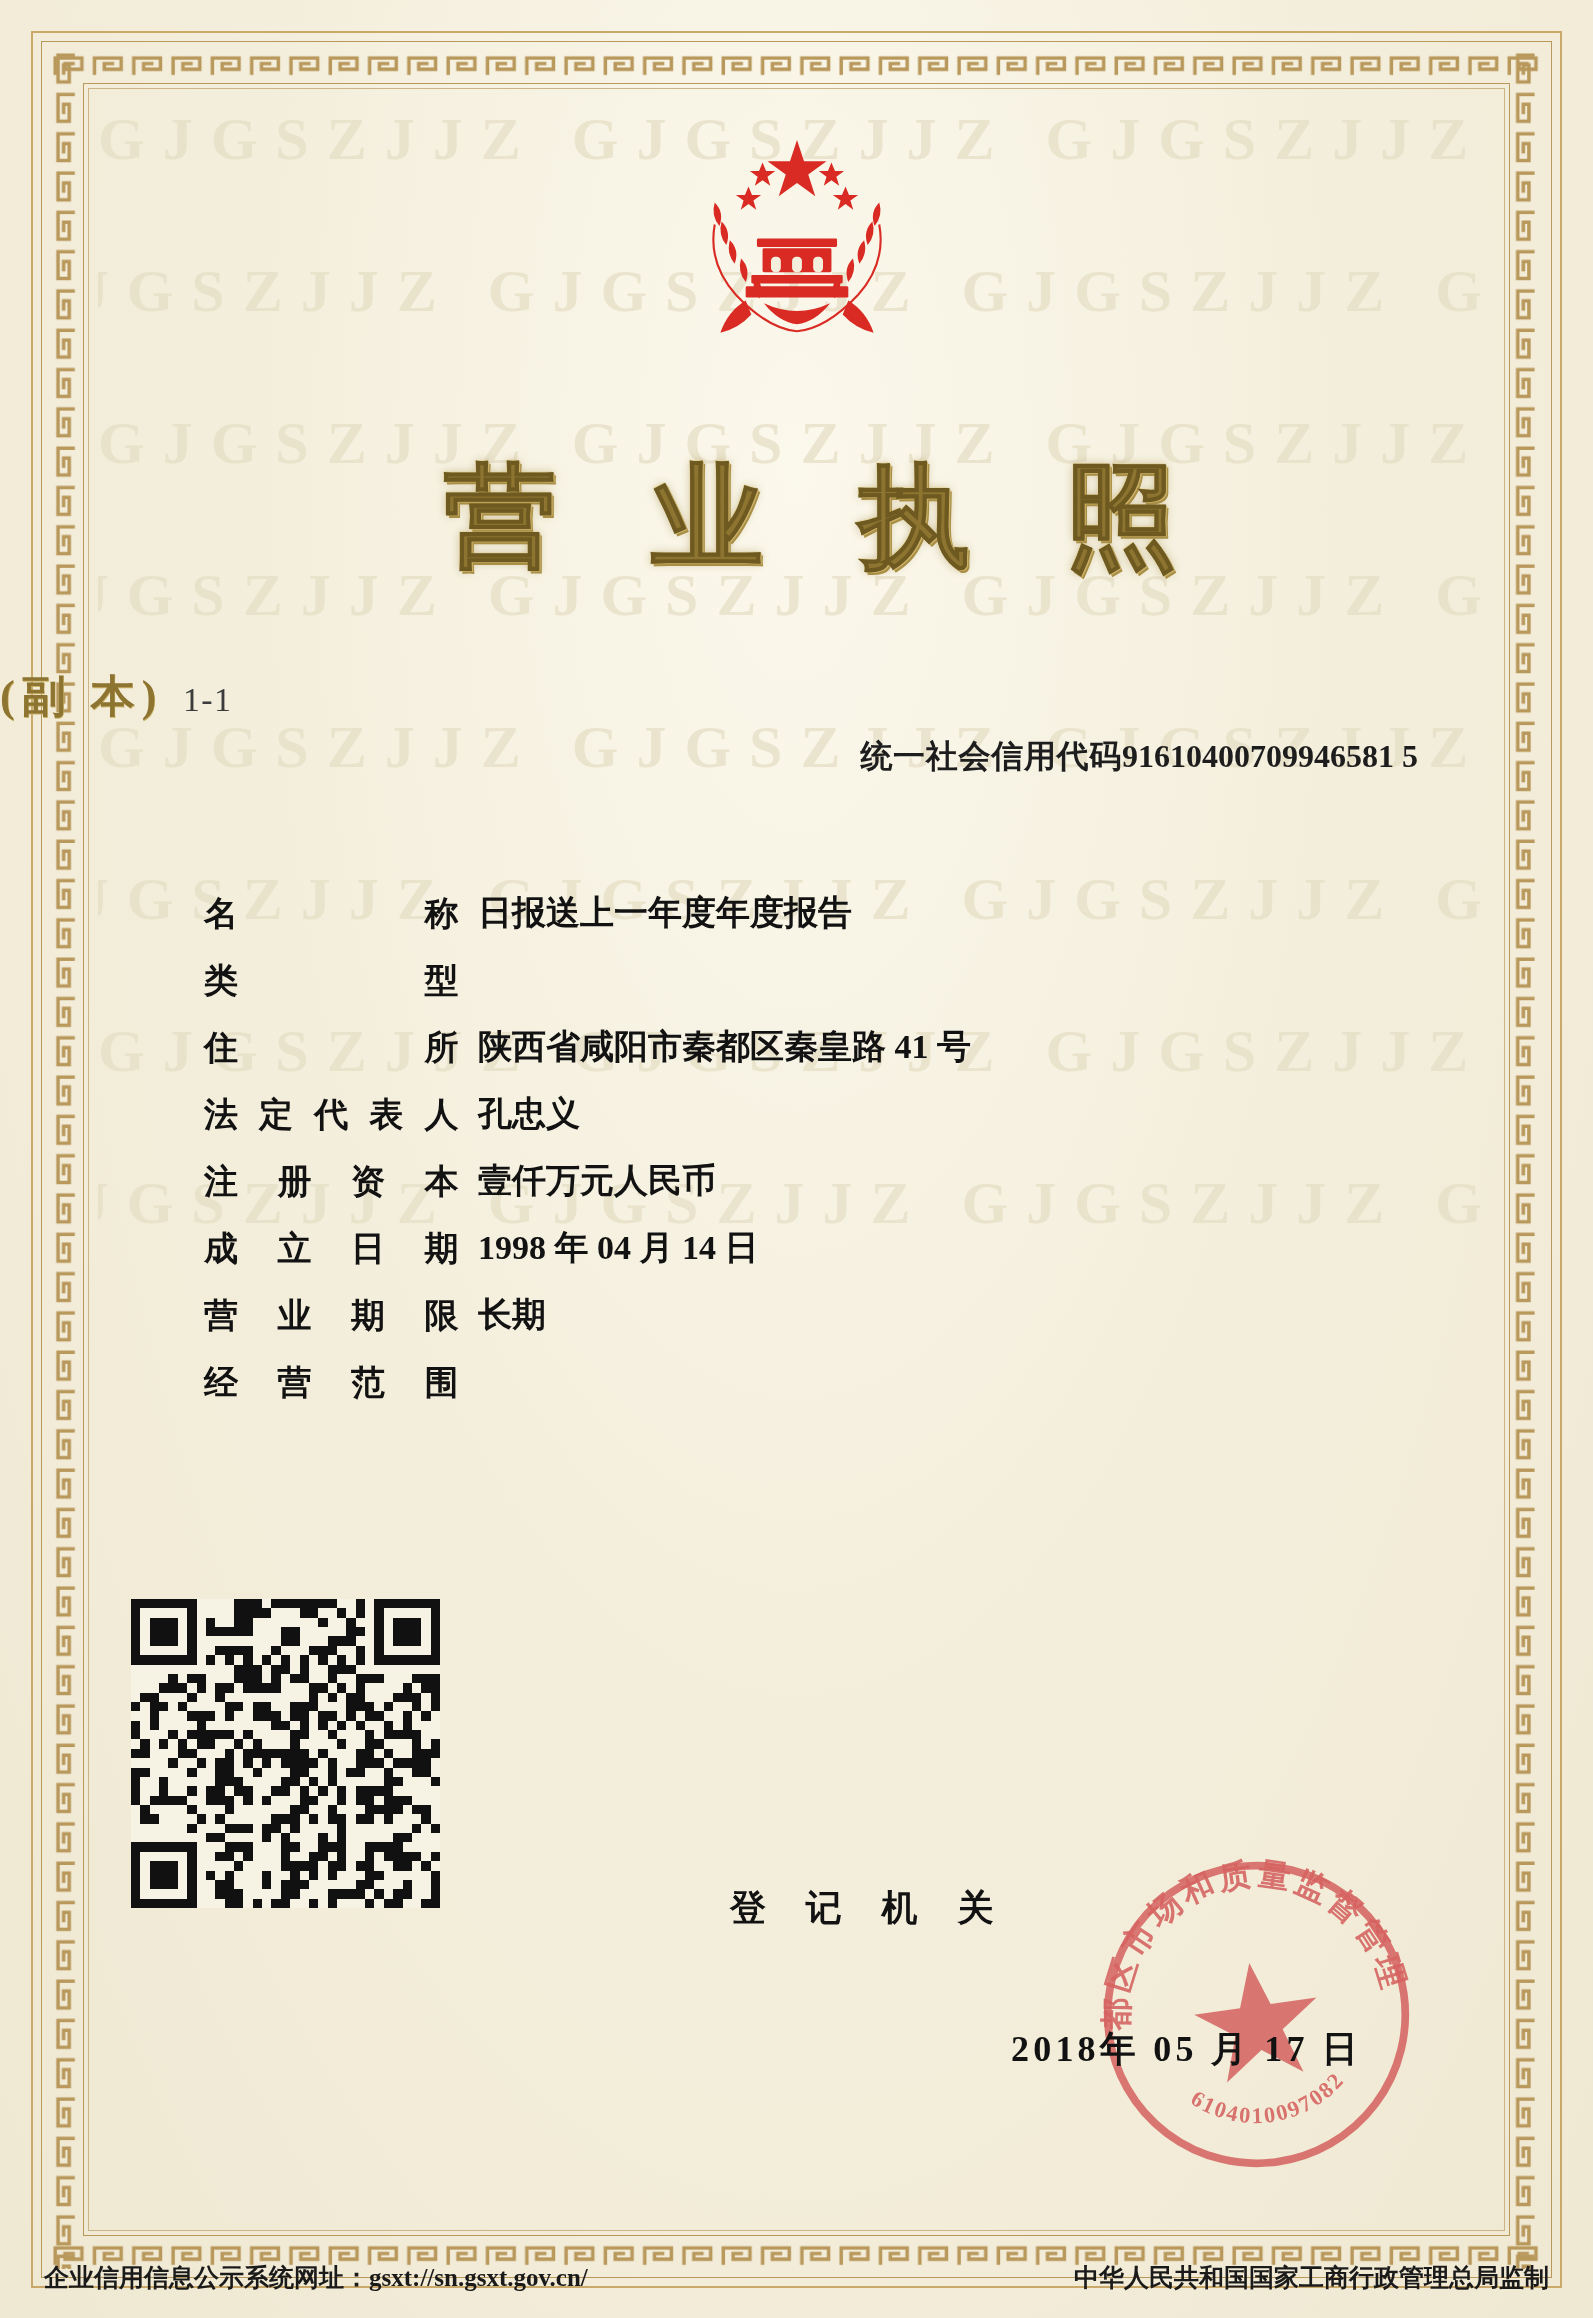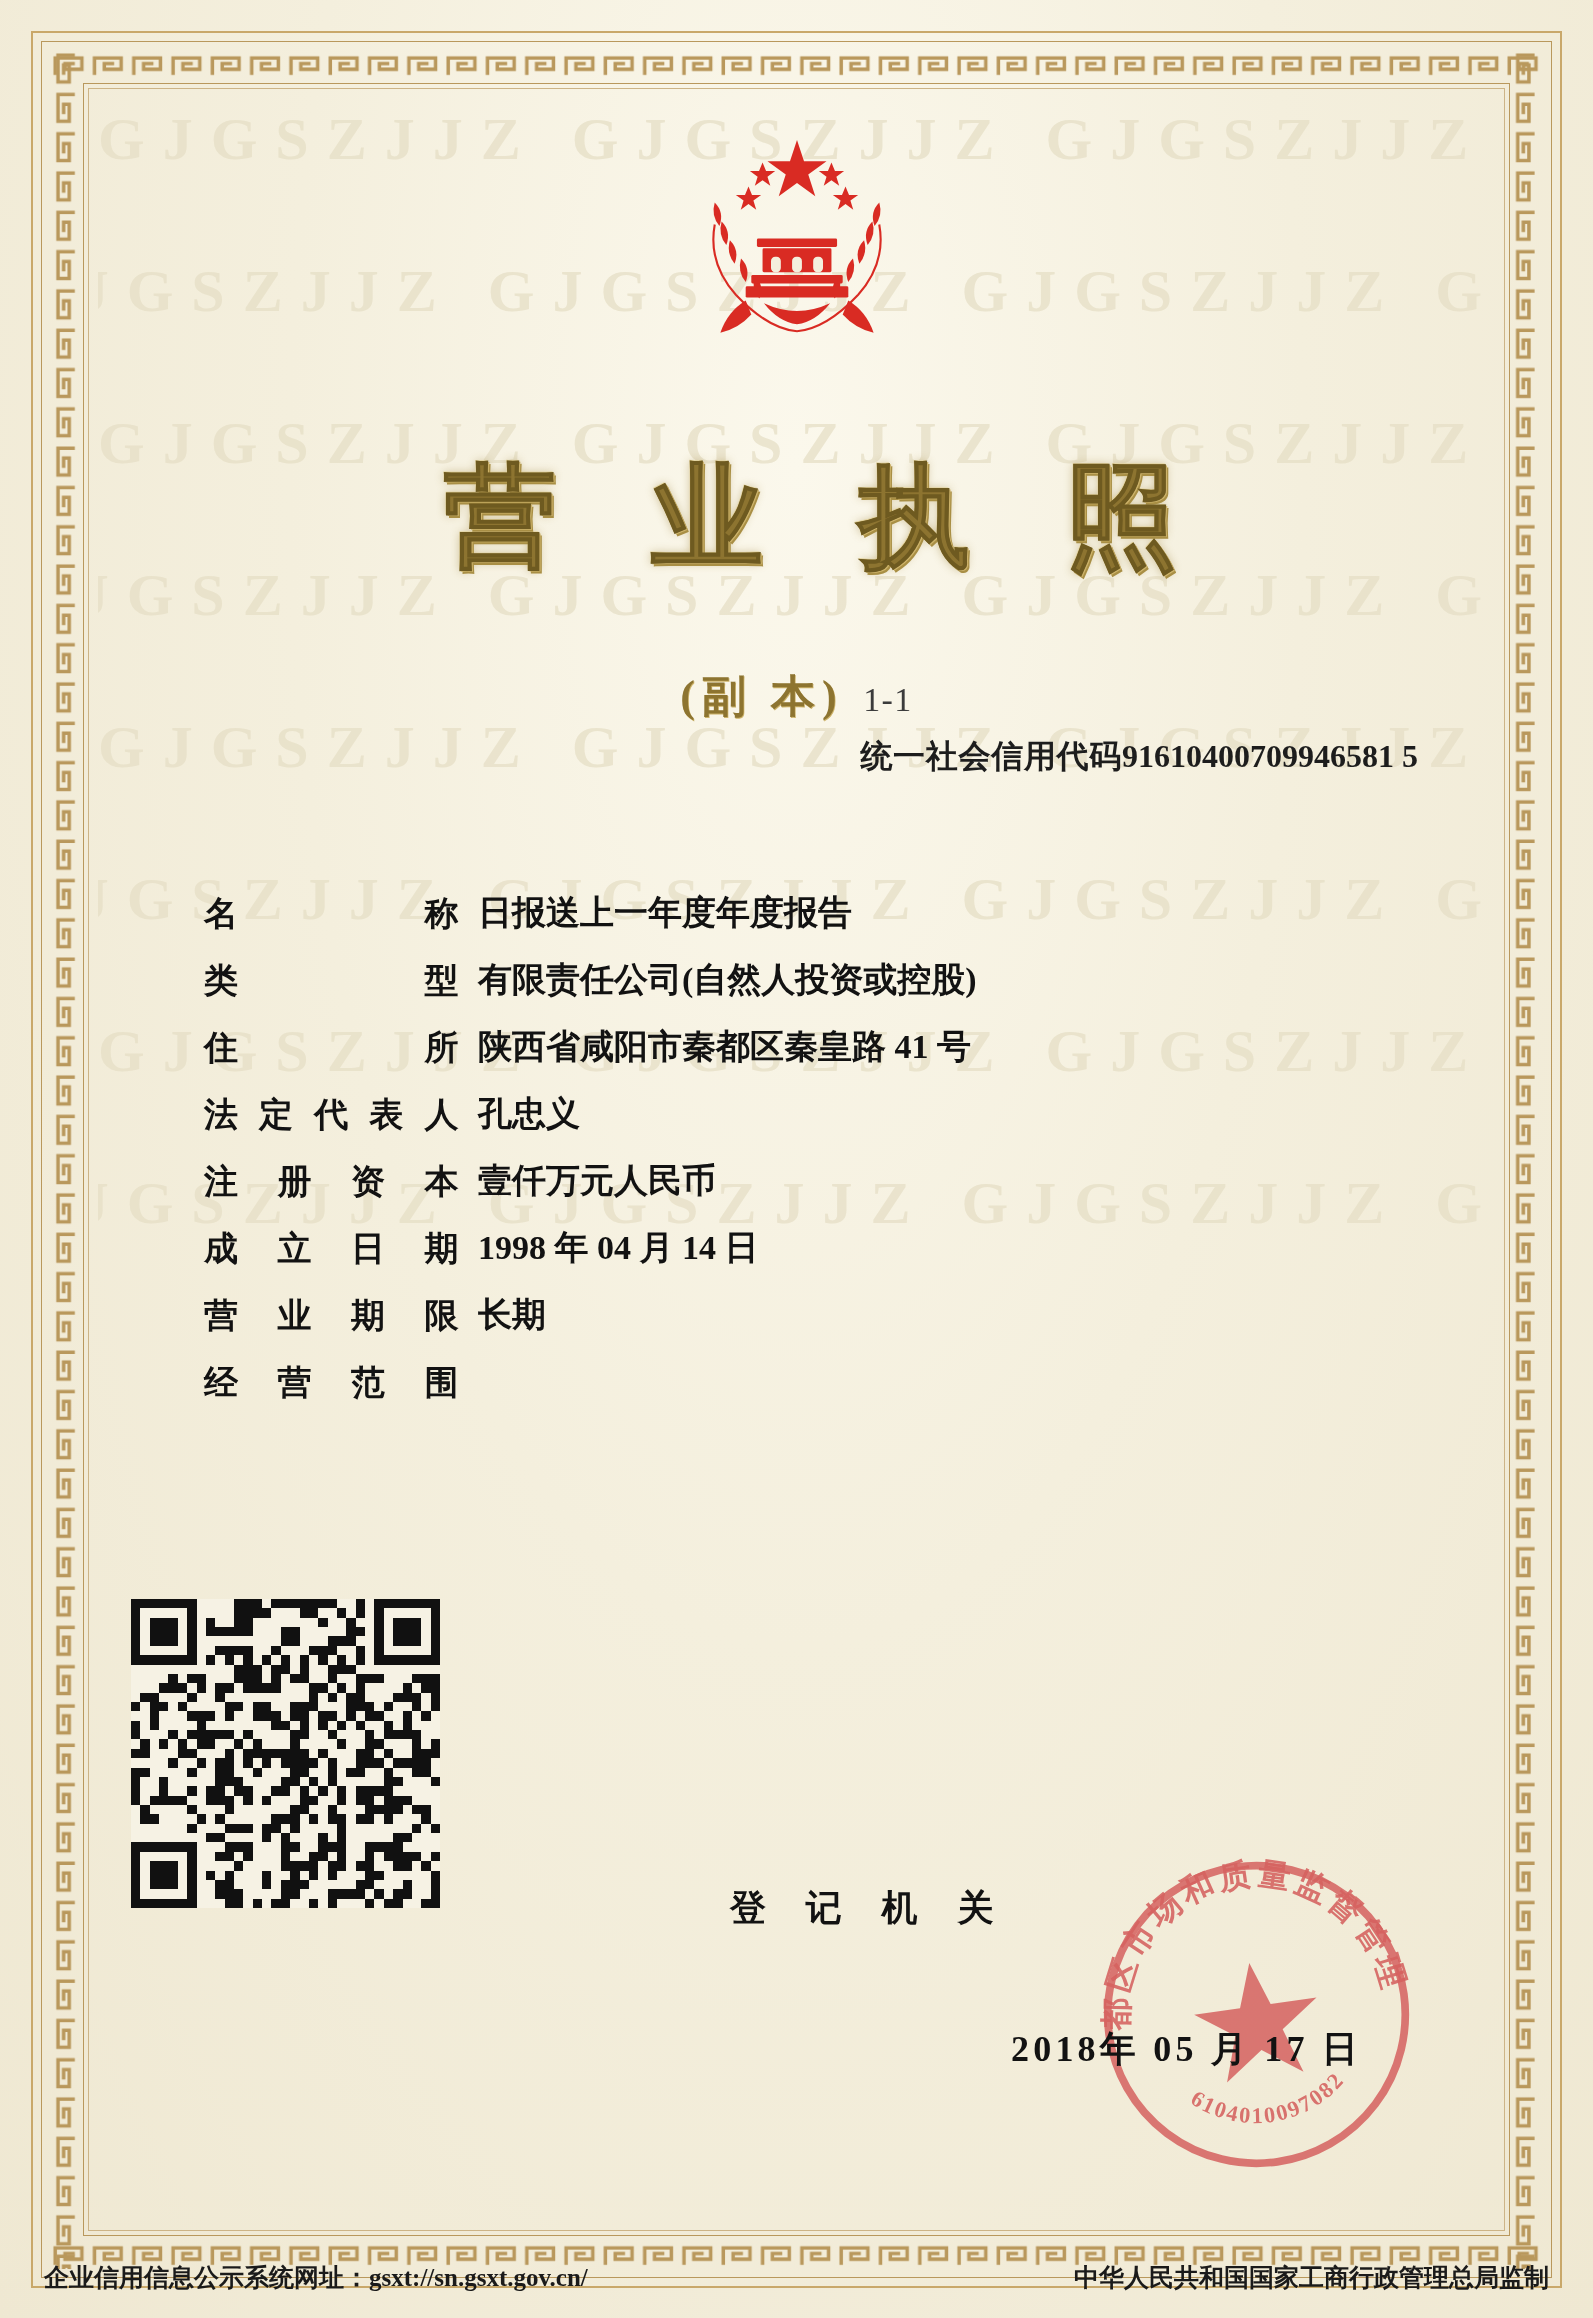--- a/index.html
+++ b/index.html
@@ -54,21 +54,21 @@
     font-family:"DejaVu Serif","Liberation Serif",serif;
     font-size:112px;font-weight:700;letter-spacing:28px;
     color:#8d7430;
     text-shadow:
       1.4px 1.4px 0 #cdb36a, 2.8px 2.8px 0 #a98f45,
       -0.7px -0.7px 0 #e3d29a, 0 0 9.8px rgba(150,120,40,.45);
     -webkit-text-stroke:0.7px #6e5a20;
     padding-left:28px;
   }
   .subtitle{
-    position:absolute;top:667px;left:0;width:100%;text-align:center;
+    position:absolute;top:667px;left:0;width:100%;
     color:#8d7430;font-size:44px;letter-spacing:7px;font-weight:700;
     text-shadow:0.7px 0.7px 0 #cdb36a;
   }
   .subtitle .copy-no{
     color:#3b3b3b;font-size:34px;letter-spacing:1.4px;margin-left:19.6px;
     text-shadow:none;font-weight:400;
     font-family:"Liberation Serif",serif;
   }
   .credit-code{
     position:absolute;top:735px;right:175px;
@@ -229,21 +229,20 @@
           <span>名</span>
           <span>称</span>
         </div>
       <div class="fvalue">日报送上一年度年度报告</div>
     </div>
     <div class="frow">
       <div class="flabel">
           <span>类</span>
           <span>型</span>
         </div>
-      <div class="fvalue">有限责任公司(自然人投资或控股)</div>
     </div>
     <div class="frow">
       <div class="flabel">
           <span>住</span>
           <span>所</span>
         </div>
       <div class="fvalue">陕西省咸阳市秦都区秦皇路 41 号</div>
     </div>
     <div class="frow">
       <div class="flabel">

